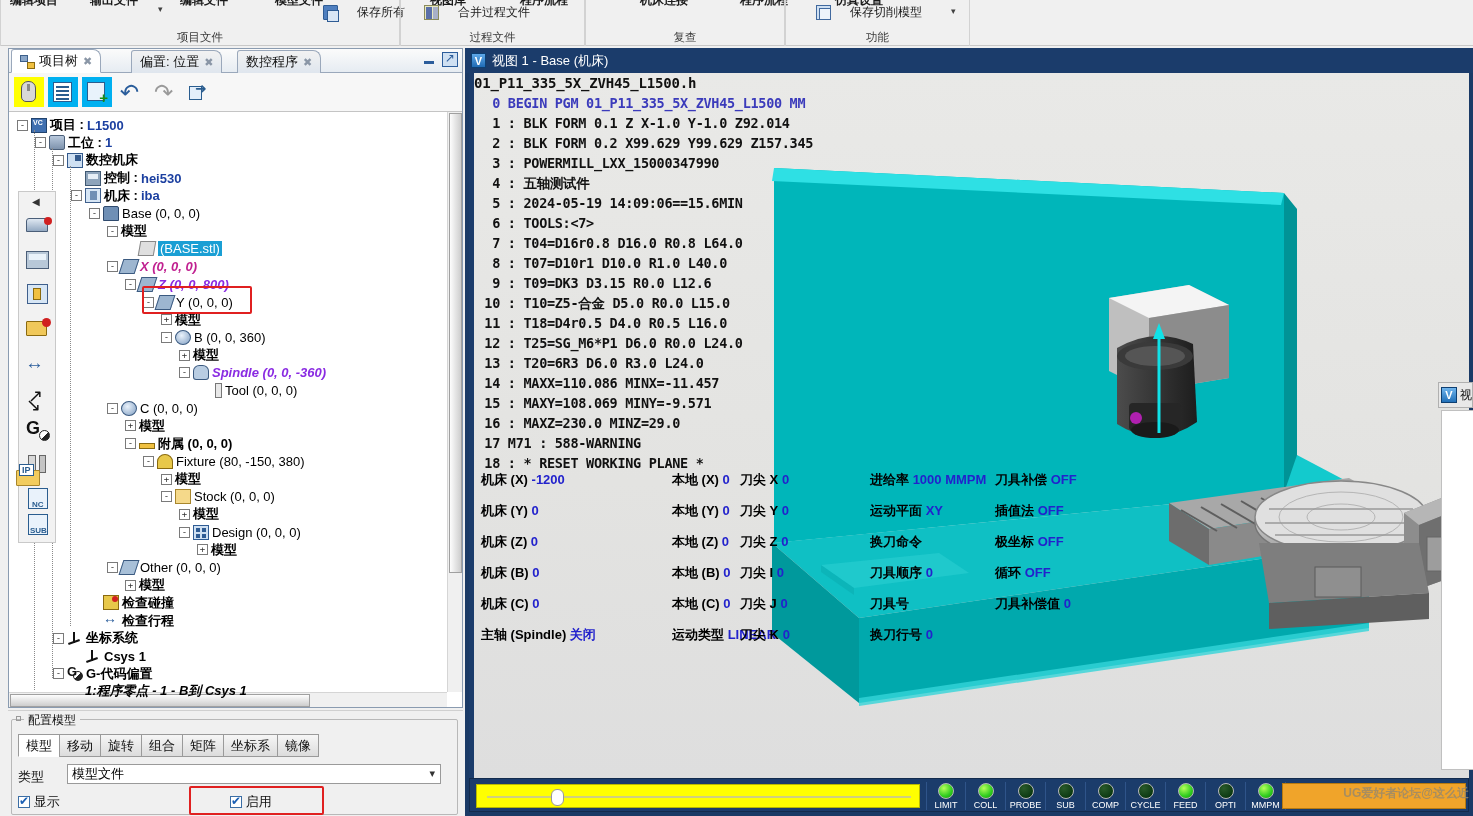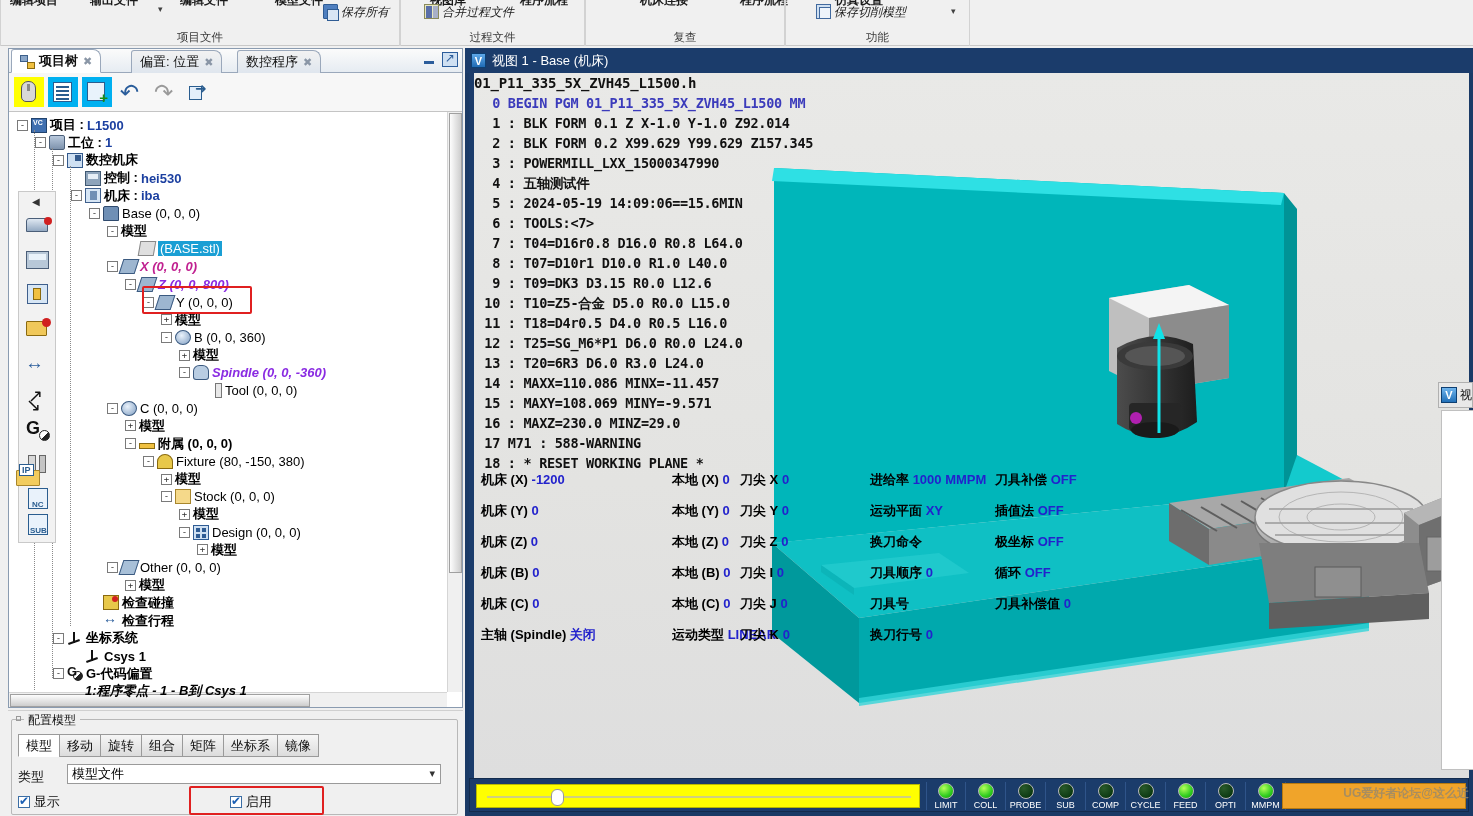--- a/index.html
+++ b/index.html
@@ -21,24 +21,23 @@
   .ribbon-group {
     position: absolute; top: 0; height: 46px;
     border-right: 1px solid #d2d2d2;
     border-left: 1px solid #d2d2d2;
   }
   .ribbon-group-title {
     position: absolute; bottom: 1px; left: 0; width: 100%;
     text-align: center; font-size: 11.5px; color: #3c3c3c;
   }
   .ribbon-btn {
-    position: absolute; display: flex; align-items: flex-start; gap: 3px;
+    position: absolute; display: flex; align-items: center; gap: 19px;
     font-size: 12px; color: #1a1a1a; white-space: nowrap;
     cursor: default;
-    font-style: italic;
   }
   .ribbon-chevron {
     position: absolute; font-size: 9px; color: #404040;
   }
   .mini-ico { width: 15px; height: 15px; display: inline-block; position: relative; flex: 0 0 auto; }
   
   .ico-saveall { background: #4f7fbf; border: 1px solid #2f5c94; border-radius: 1px; }
   .ico-saveall:before { content:""; position:absolute; left:3px; top:4px; width:10px; height:10px;
       background:#d9e6f5; border:1px solid #2f5c94; }
   
@@ -70,21 +69,21 @@
   }
   .tab {
     position: absolute; top: 1px; height: 23px;
     display: flex; align-items: center; gap: 5px;
     padding: 0 8px; font-size: 13px; color: #111;
     border: 1px solid #9aa8bb; border-bottom: none;
     background: linear-gradient(#f2f2f2, #dfe6ee);
     border-radius: 3px 8px 0 0;
   }
   .tab.active {
-    background: #ffffff; top: 0; height: 24px; font-weight: bold;
+    background: #ffffff; top: 0; height: 24px; font-weight: normal;
     border-bottom: 1px solid #ffffff; z-index: 3;
   }
   .tab .xmark { color: #8a96a6; font-size: 11px; }
   .tree-ico-tab { width:14px;height:13px;position:relative;display:inline-block; }
   .tree-ico-tab:before{content:"";position:absolute;left:0;top:0;width:6px;height:5px;background:#8aa6c8;border:1px solid #3d5f8a;}
   .tree-ico-tab:after{content:"";position:absolute;left:7px;top:7px;width:6px;height:5px;background:#f0c040;border:1px solid #8a6a10;}
   .tab-right-btns { position:absolute; right:4px; top:3px; display:flex; gap:6px; align-items:center; }
   .btn-min { width:14px; height:14px; position:relative; }
   .btn-min:after{content:"";position:absolute;left:2px;bottom:3px;width:10px;height:3px;background:#2c5d9b;}
   .btn-pop { width:16px;height:15px;background:#cfe0f2;border:1px solid #2c5d9b;position:relative;}

